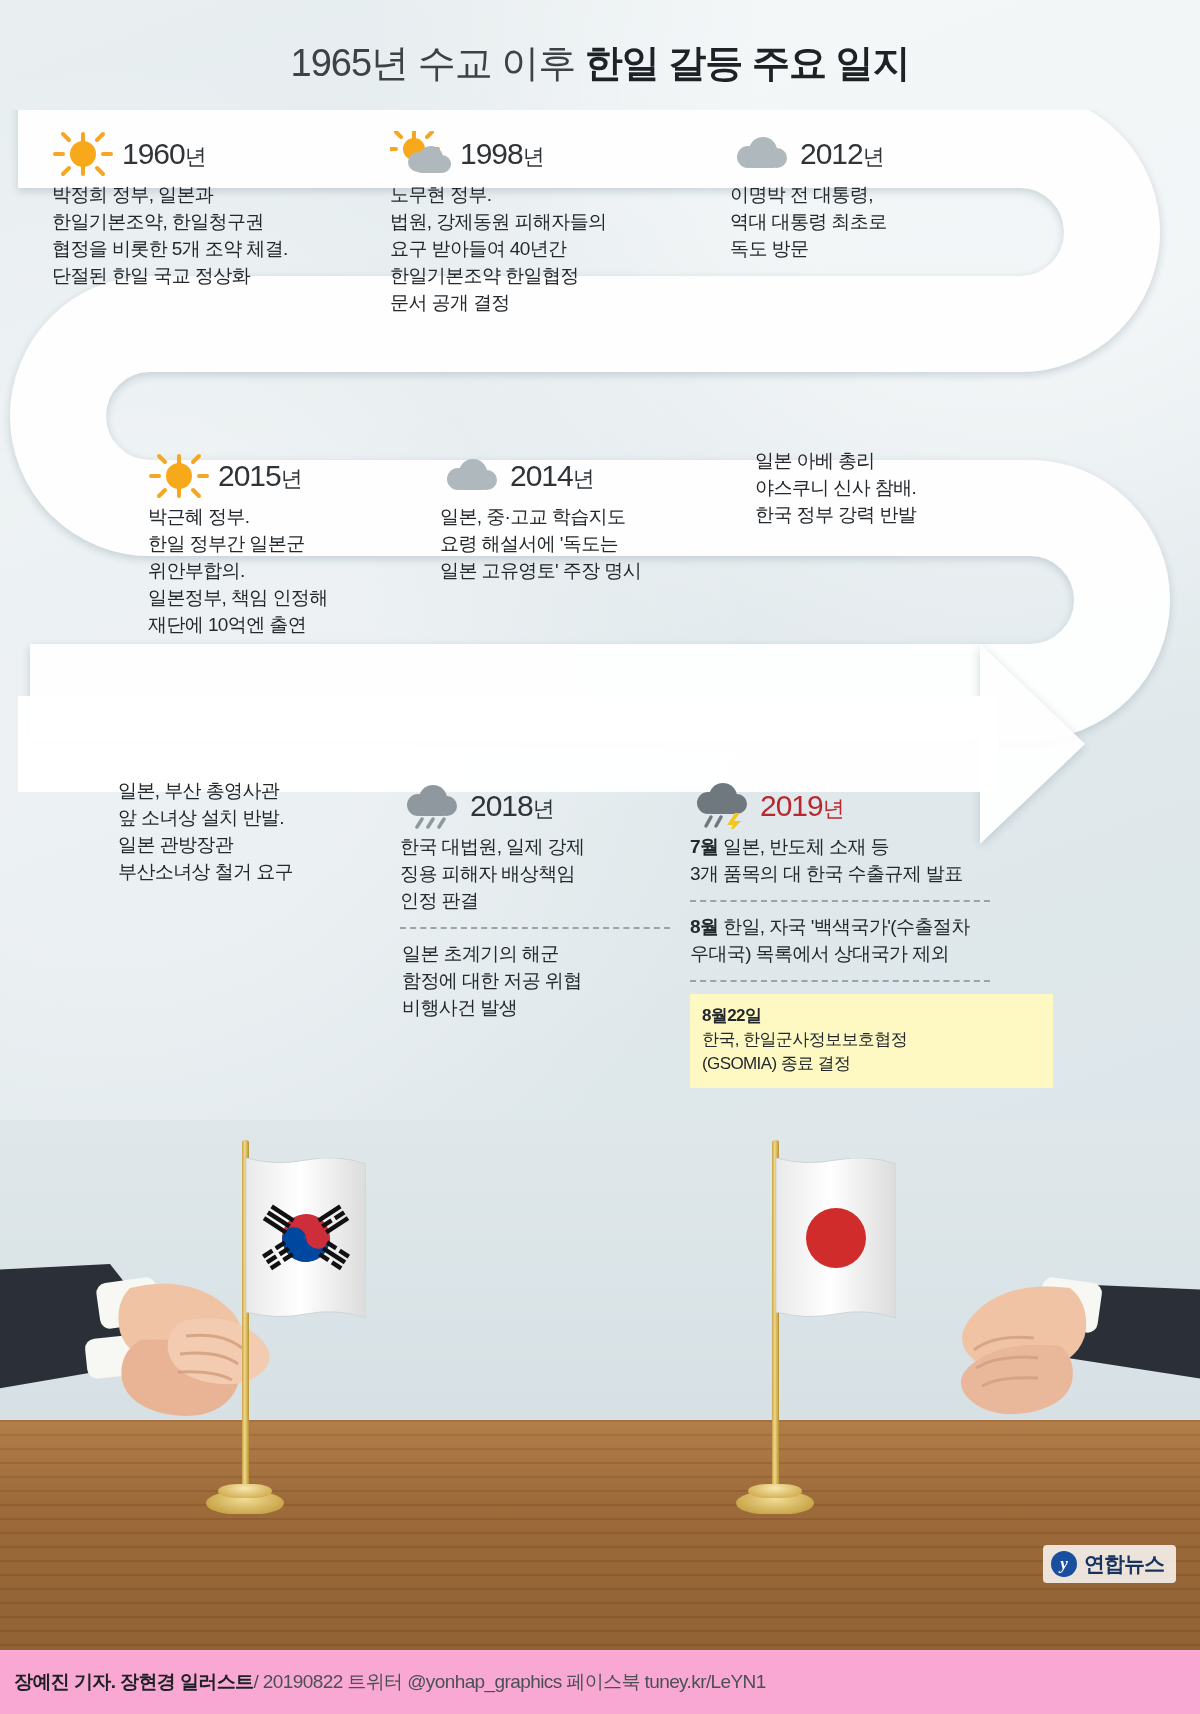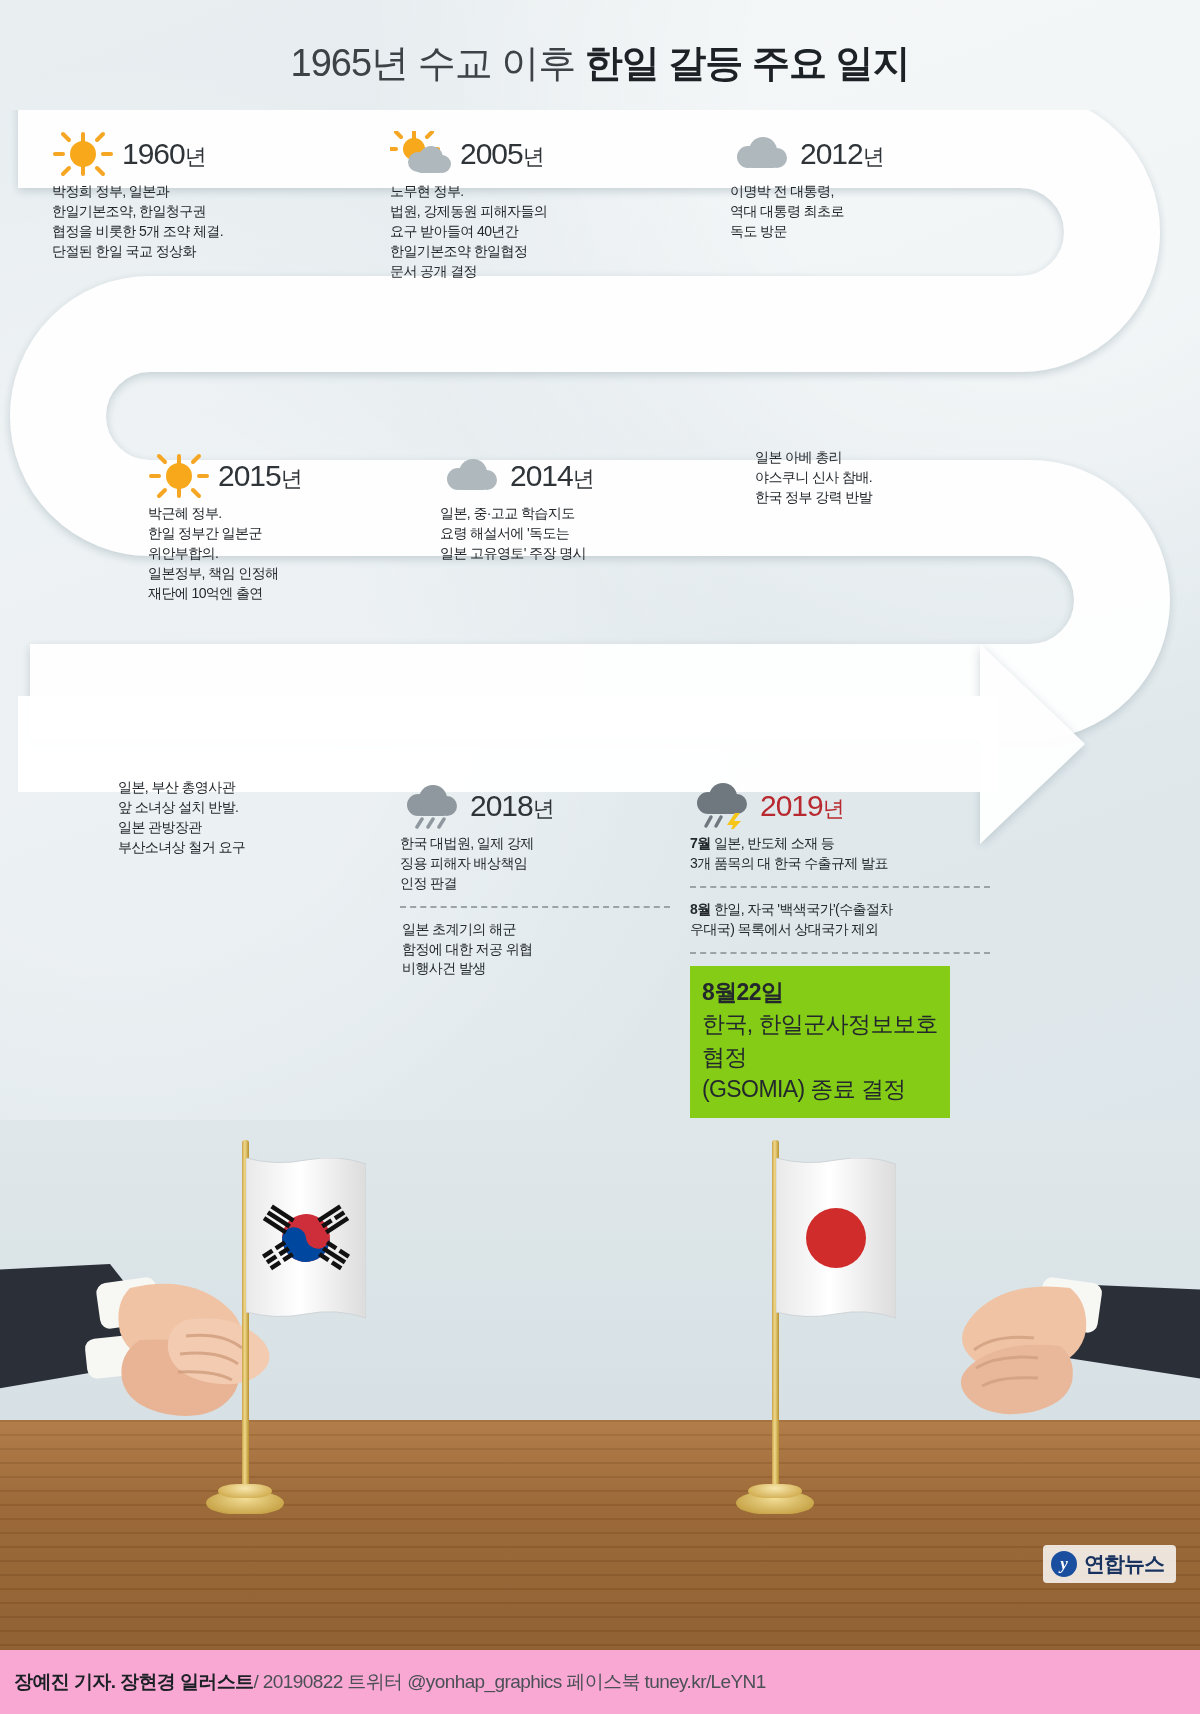--- a/index.html
+++ b/index.html
@@ -41,35 +41,35 @@
   #row2 { top: 448px; }
   #row3 { top: 778px; }
 
   .col { position: absolute; top: 0; }
 
   .yearhead { display: flex; align-items: center; gap: 8px; height: 56px; }
   .yearhead .label { font-size: 30px; color: #2f3438; letter-spacing: -1px; }
   .yearhead .label .suffix { font-size: 22px; }
   .yearhead.red .label { color: #b8292f; }
 
-  .body { font-size: 14px; line-height: 1.42; color: #23282c; letter-spacing: -0.6px; white-space: pre-line; }
+  .body { font-size: 19px; line-height: 1.42; color: #23282c; letter-spacing: -0.6px; white-space: pre-line; }
   .body.indent { padding-left: 2px; }
 
   .divider {
     border-top: 2px dashed #9aa3a8;
     margin: 12px 0 12px 0;
     width: 270px;
   }
 
   .highlight {
-    background: #84cc16;
+    background: #fef9c3;
     padding: 10px 12px 12px 12px;
     margin-top: 4px;
-    width: 260px;
-    font-size: 23px; line-height: 1.42; color: #23282c; letter-spacing: -0.6px;
+    width: 363px;
+    font-size: 17px; line-height: 1.42; color: #23282c; letter-spacing: -0.6px;
     white-space: pre-line;
   }
   .bold-lead { font-weight: bold; }
 
   
   .wicon { position: relative; width: 62px; height: 46px; flex: 0 0 62px; }
   .wicon svg { position: absolute; left: 0; top: 0; }
 
   
   #illus { position: absolute; left: 0; top: 1120px; width: 1200px; height: 530px; overflow: hidden; }
@@ -180,21 +180,21 @@
           </g>
           <circle cx="24" cy="18" r="11" fill="#f7a81b"></circle>
           <g fill="#aeb8bd">
             <circle cx="28" cy="31" r="10"></circle>
             <circle cx="41" cy="27" r="12"></circle>
             <circle cx="52" cy="33" r="9"></circle>
             <rect x="26" y="32" width="28" height="10" rx="5"></rect>
           </g>
         </svg>
       </span>
-      <span class="label"><span>2005</span><span class="suffix">년</span></span>
+      <span class="label"><span>1998</span><span class="suffix">년</span></span>
     </div>
     <div class="body">노무현 정부.
 법원, 강제동원 피해자들의
 요구 받아들여 40년간
 한일기본조약 한일협정
 문서 공개 결정</div>
   </div>
 
   <div class="col" style="left:730px; width:300px;">
     <div class="yearhead">

